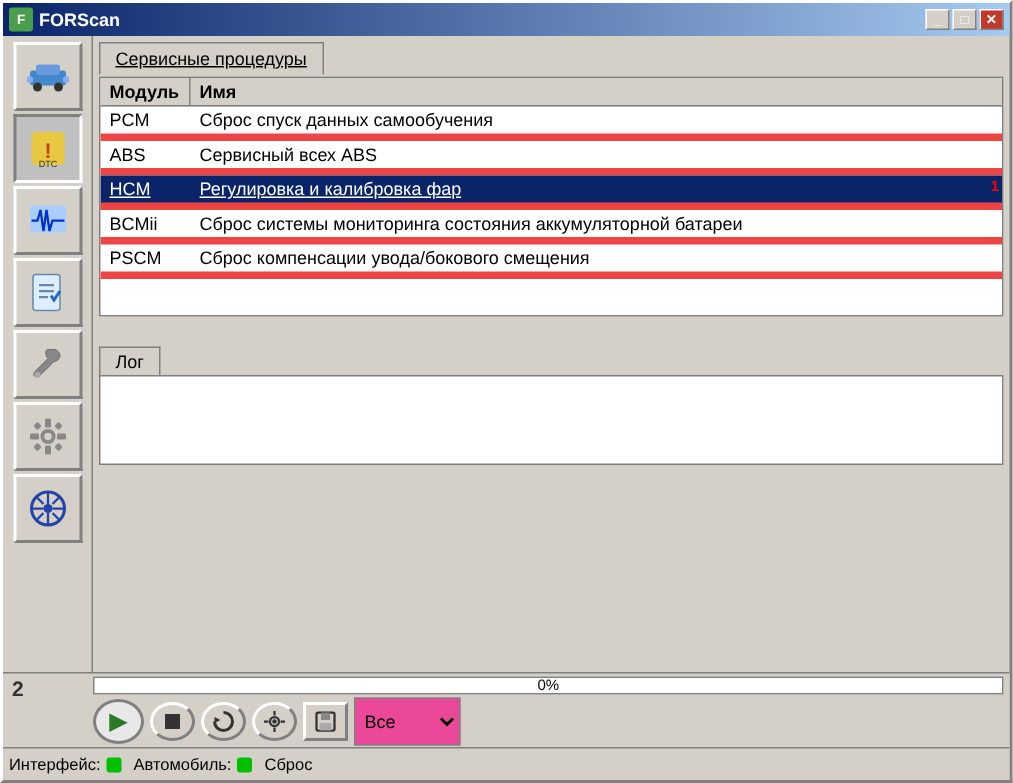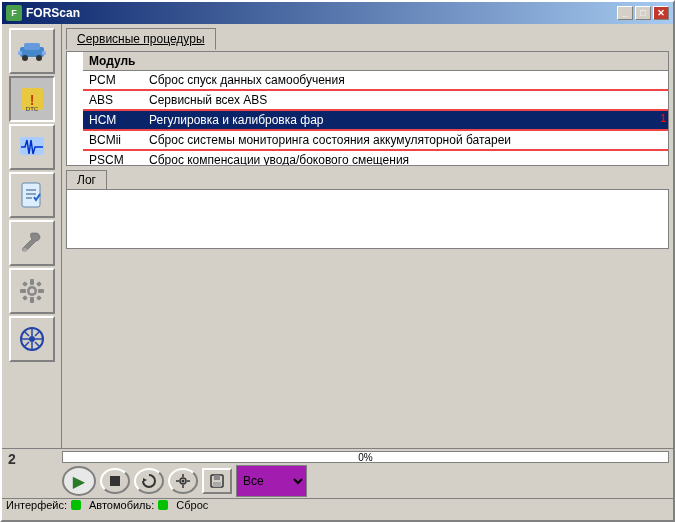--- a/index.html
+++ b/index.html
@@ -144,36 +144,36 @@
       font-size: 12px;
     }
     .th:first-child { width: 60px; }
     .th:last-child { flex: 1; border-right: none; }
     .table-body {
       flex: 1;
       overflow: hidden;
     }
     .table-row {
       display: flex;
-      border-bottom: 2px solid #ef4444;
+      border-bottom: 5px solid #ef4444;
       cursor: pointer;
       align-items: flex-end;
     }
     .table-row.selected {
       background: #0a246a;
       color: white;
     }
     .td {
       padding: 2px 6px;
       font-size: 12px;
     }
     .td:first-child { width: 60px; }
     .td:last-child { flex: 1; }
     .log-section {
-      margin-top: 4px;
+      margin-top: 20px;
       flex-shrink: 0;
       height: 80px;
       text-align: right;
     }
     .log-tab-bar {
       display: flex;
     }
     .log-tab {
       padding: 2px 10px;
       background: #d4d0c8;
@@ -241,30 +241,30 @@
       border-radius: 50%;
       width: 34px;
       height: 30px;
       border: 2px solid #808080;
       background: #e8e8e8;
       color: #2a7a2a;
     }
     .dropdown-select {
       height: 32px;
       font-size: 12px;
-      background: #a21caf;
+      background: #ec4899;
       border: 1px solid #808080;
       padding: 0 2px;
     }
     .status-bar {
       height: 22px;
       background: #d4d0c8;
       border-top: 1px solid #808080;
       display: flex;
-      align-items: flex-start;
+      align-items: center;
       padding: 0 4px;
       gap: 8px;
       font-size: 11px;
     }
     .status-item {
       display: flex;
       align-items: center;
       gap: 4px;
     }
     .status-dot {
@@ -371,34 +371,35 @@
         </svg>
       </div>
     </div>
 
     <div class="main-area">
 
       <div class="tab-bar">
         <div class="tab active">Сервисные процедуры</div>
       </div>
 
-      <div class="panel" style="flex: 0 0 auto; height: 115px; padding-left: 16px;">
+      <div class="panel" style="flex: 0 0 auto; height: 160px;">
         <div class="table-header">
           <div class="th">Модуль</div>
+          <div class="th">Имя</div>
         </div>
         <div class="table-body">
           <div class="table-row">
             <div class="td">PCM</div>
             <div class="td">Сброс спуск данных самообучения</div>
           </div>
           <div class="table-row">
             <div class="td">ABS</div>
             <div class="td">Сервисный всех ABS</div>
           </div>
-          <div class="table-row selected" style="position:relative;">
+          <div class="table-row selected" style="position:relative;text-decoration:underline;">
             <div class="td">HCM</div>
             <div class="td">Регулировка и калибровка фар</div>
             <span class="number-badge">1</span>
           </div>
           <div class="table-row">
             <div class="td">BCMii</div>
             <div class="td">Сброс системы мониторинга состояния аккумуляторной батареи</div>
           </div>
           <div class="table-row">
             <div class="td">PSCM</div>

